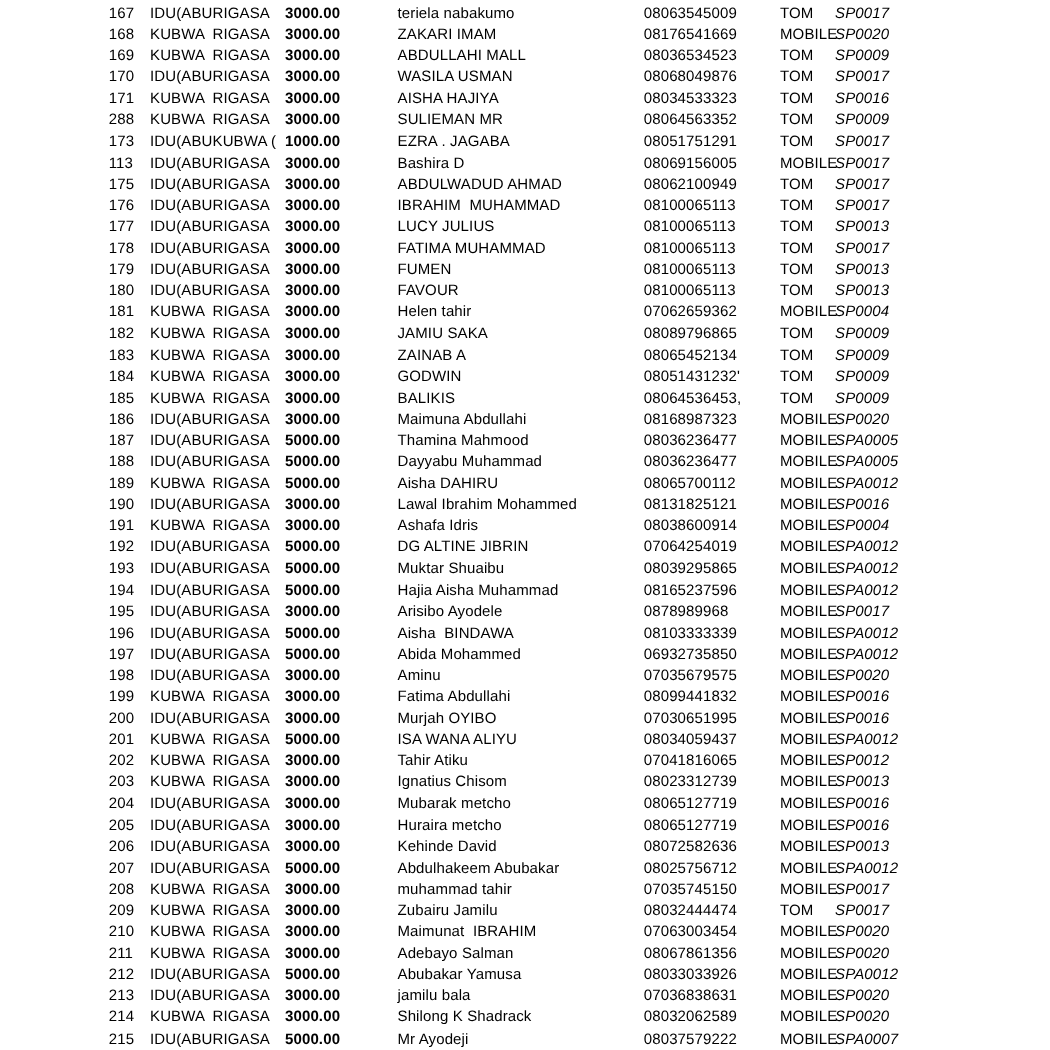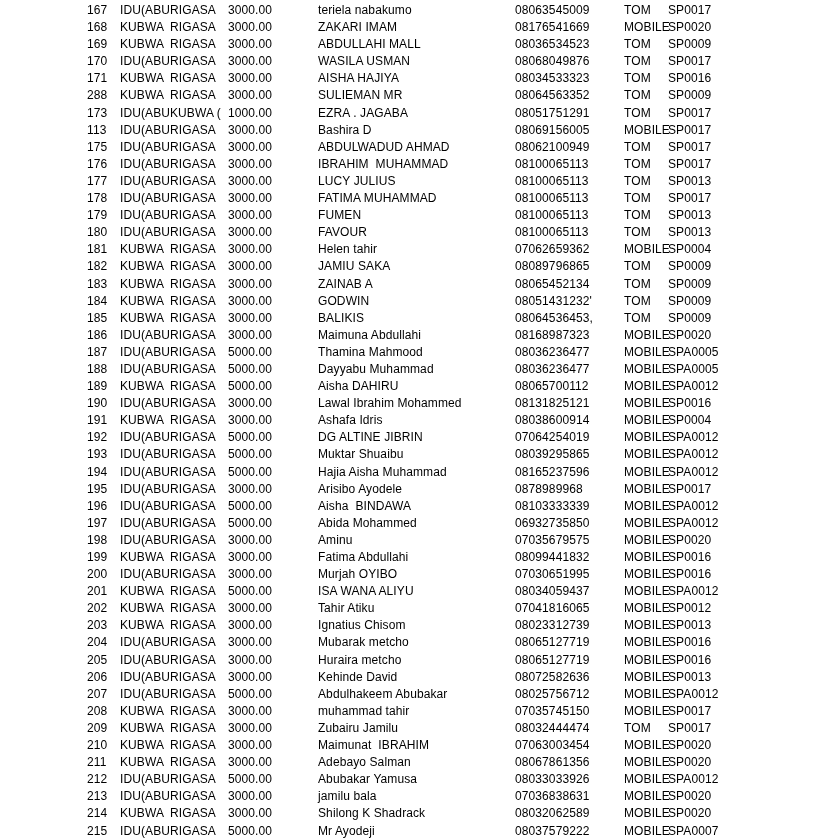--- a/index.html
+++ b/index.html
@@ -35,25 +35,25 @@
   }
   .cell {
     position: absolute;
     top: 0;
     white-space: pre;
     letter-spacing: 0.1px;
   }
   .c-sn     { left: 87px;  }
   .c-branch { left: 120px; }
   .c-area   { left: 170px; }
-  .c-amount { left: 228px; }
+  .c-amount { left: 228px; font-weight: bold; }
   .c-name   { left: 318px; }
   .c-phone  { left: 515px; }
   .c-type   { left: 624px; }
-  .c-code   { left: 668px; }
+  .c-code   { left: 668px; font-style: italic; }
 </style>
 </head>
 <body>
 
 <div class="page">
   <div class="tbl" id="table-body">
       <div class="row"><span class="cell c-sn">167</span><span class="cell c-branch">IDU(ABU</span><span class="cell c-area">RIGASA</span><span class="cell c-amount">3000.00</span><span class="cell c-name">teriela nabakumo</span><span class="cell c-phone">08063545009</span><span class="cell c-type">TOM</span><span class="cell c-code">SP0017</span></div>
       <div class="row"><span class="cell c-sn">168</span><span class="cell c-branch">KUBWA</span><span class="cell c-area">RIGASA</span><span class="cell c-amount">3000.00</span><span class="cell c-name">ZAKARI IMAM</span><span class="cell c-phone">08176541669</span><span class="cell c-type">MOBILE</span><span class="cell c-code">SP0020</span></div>
       <div class="row"><span class="cell c-sn">169</span><span class="cell c-branch">KUBWA</span><span class="cell c-area">RIGASA</span><span class="cell c-amount">3000.00</span><span class="cell c-name">ABDULLAHI MALL</span><span class="cell c-phone">08036534523</span><span class="cell c-type">TOM</span><span class="cell c-code">SP0009</span></div>
       <div class="row"><span class="cell c-sn">170</span><span class="cell c-branch">IDU(ABU</span><span class="cell c-area">RIGASA</span><span class="cell c-amount">3000.00</span><span class="cell c-name">WASILA USMAN</span><span class="cell c-phone">08068049876</span><span class="cell c-type">TOM</span><span class="cell c-code">SP0017</span></div>

